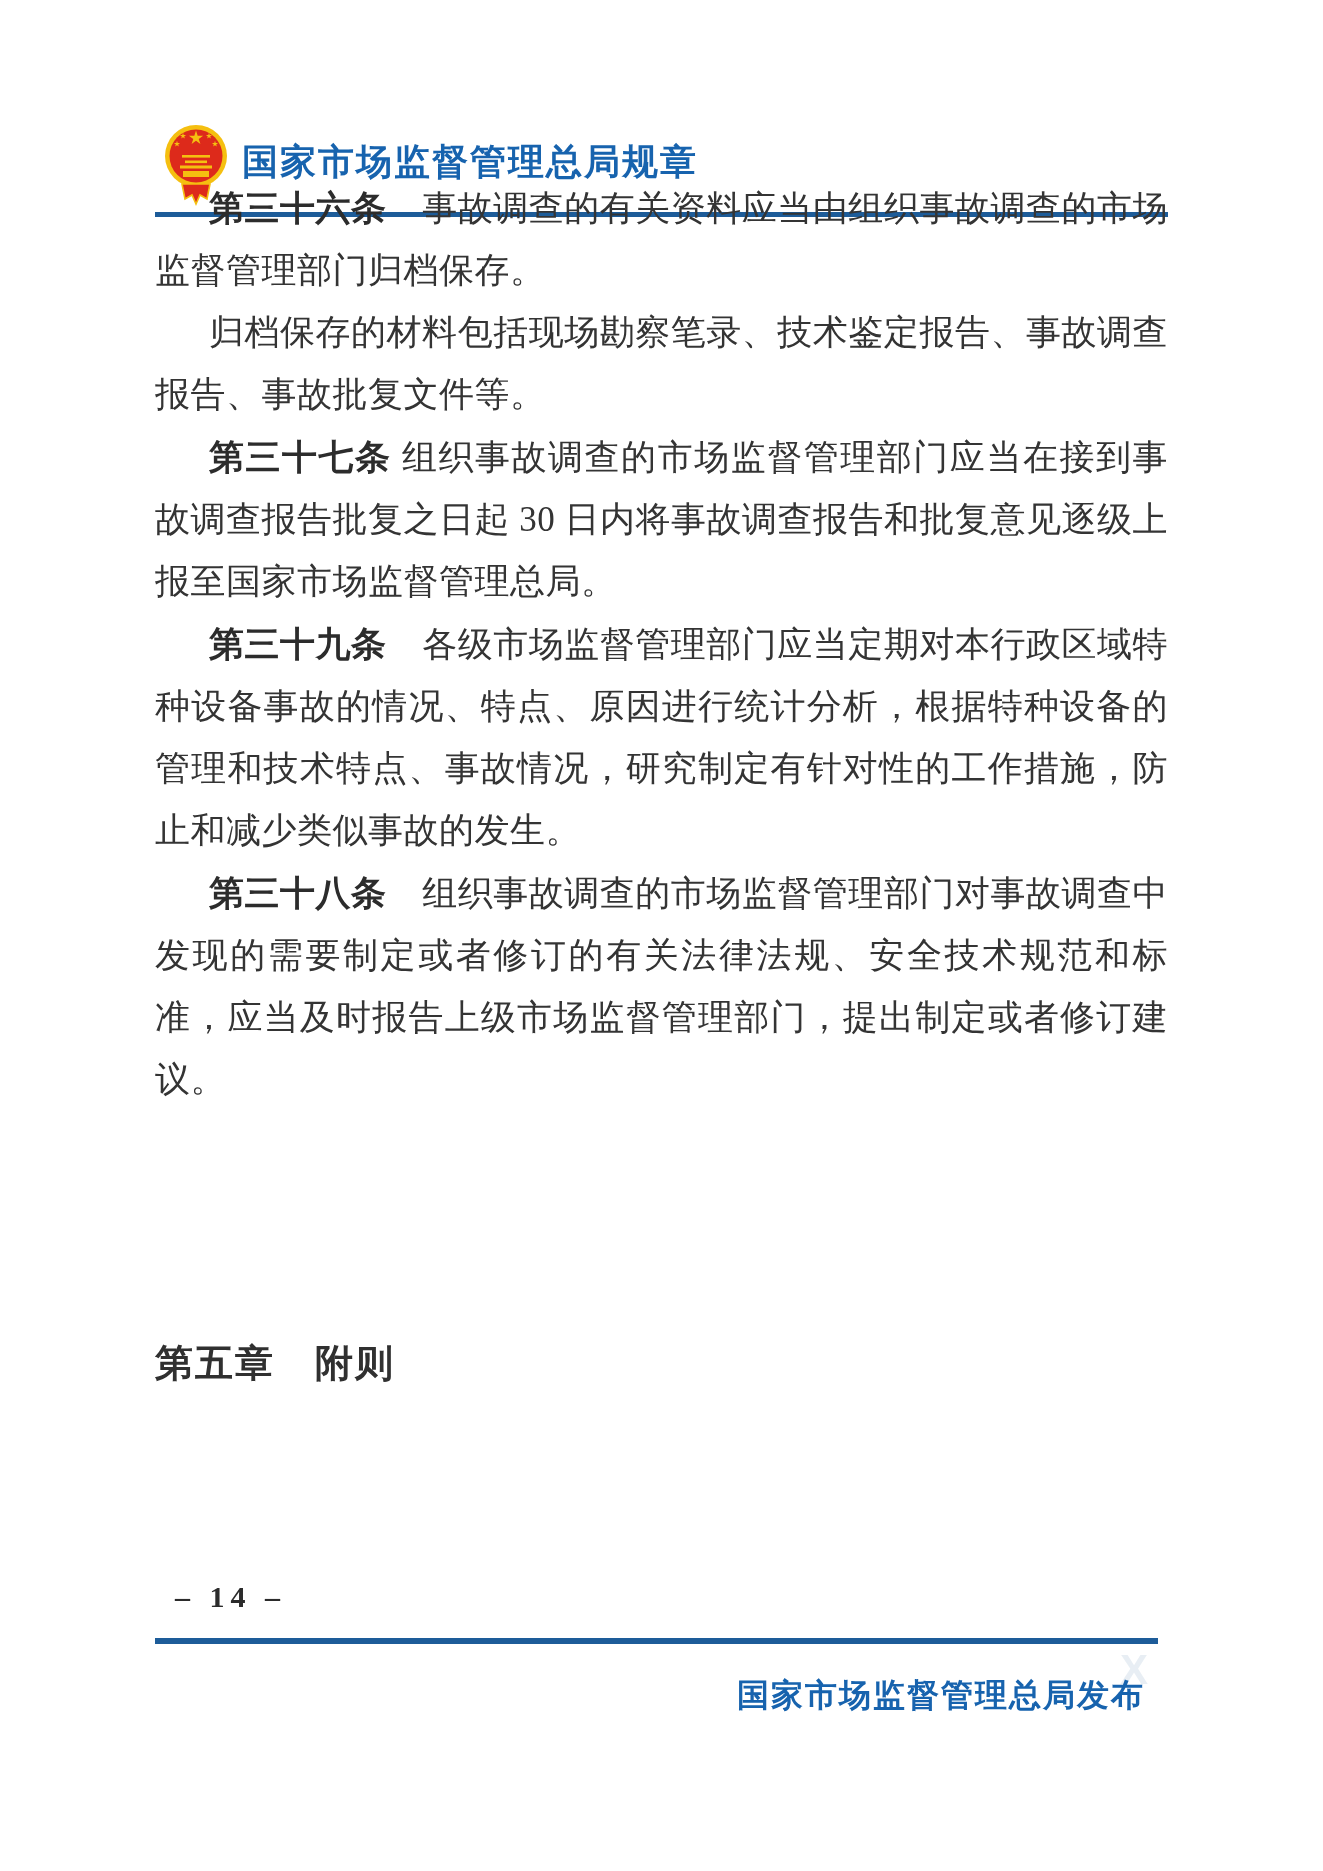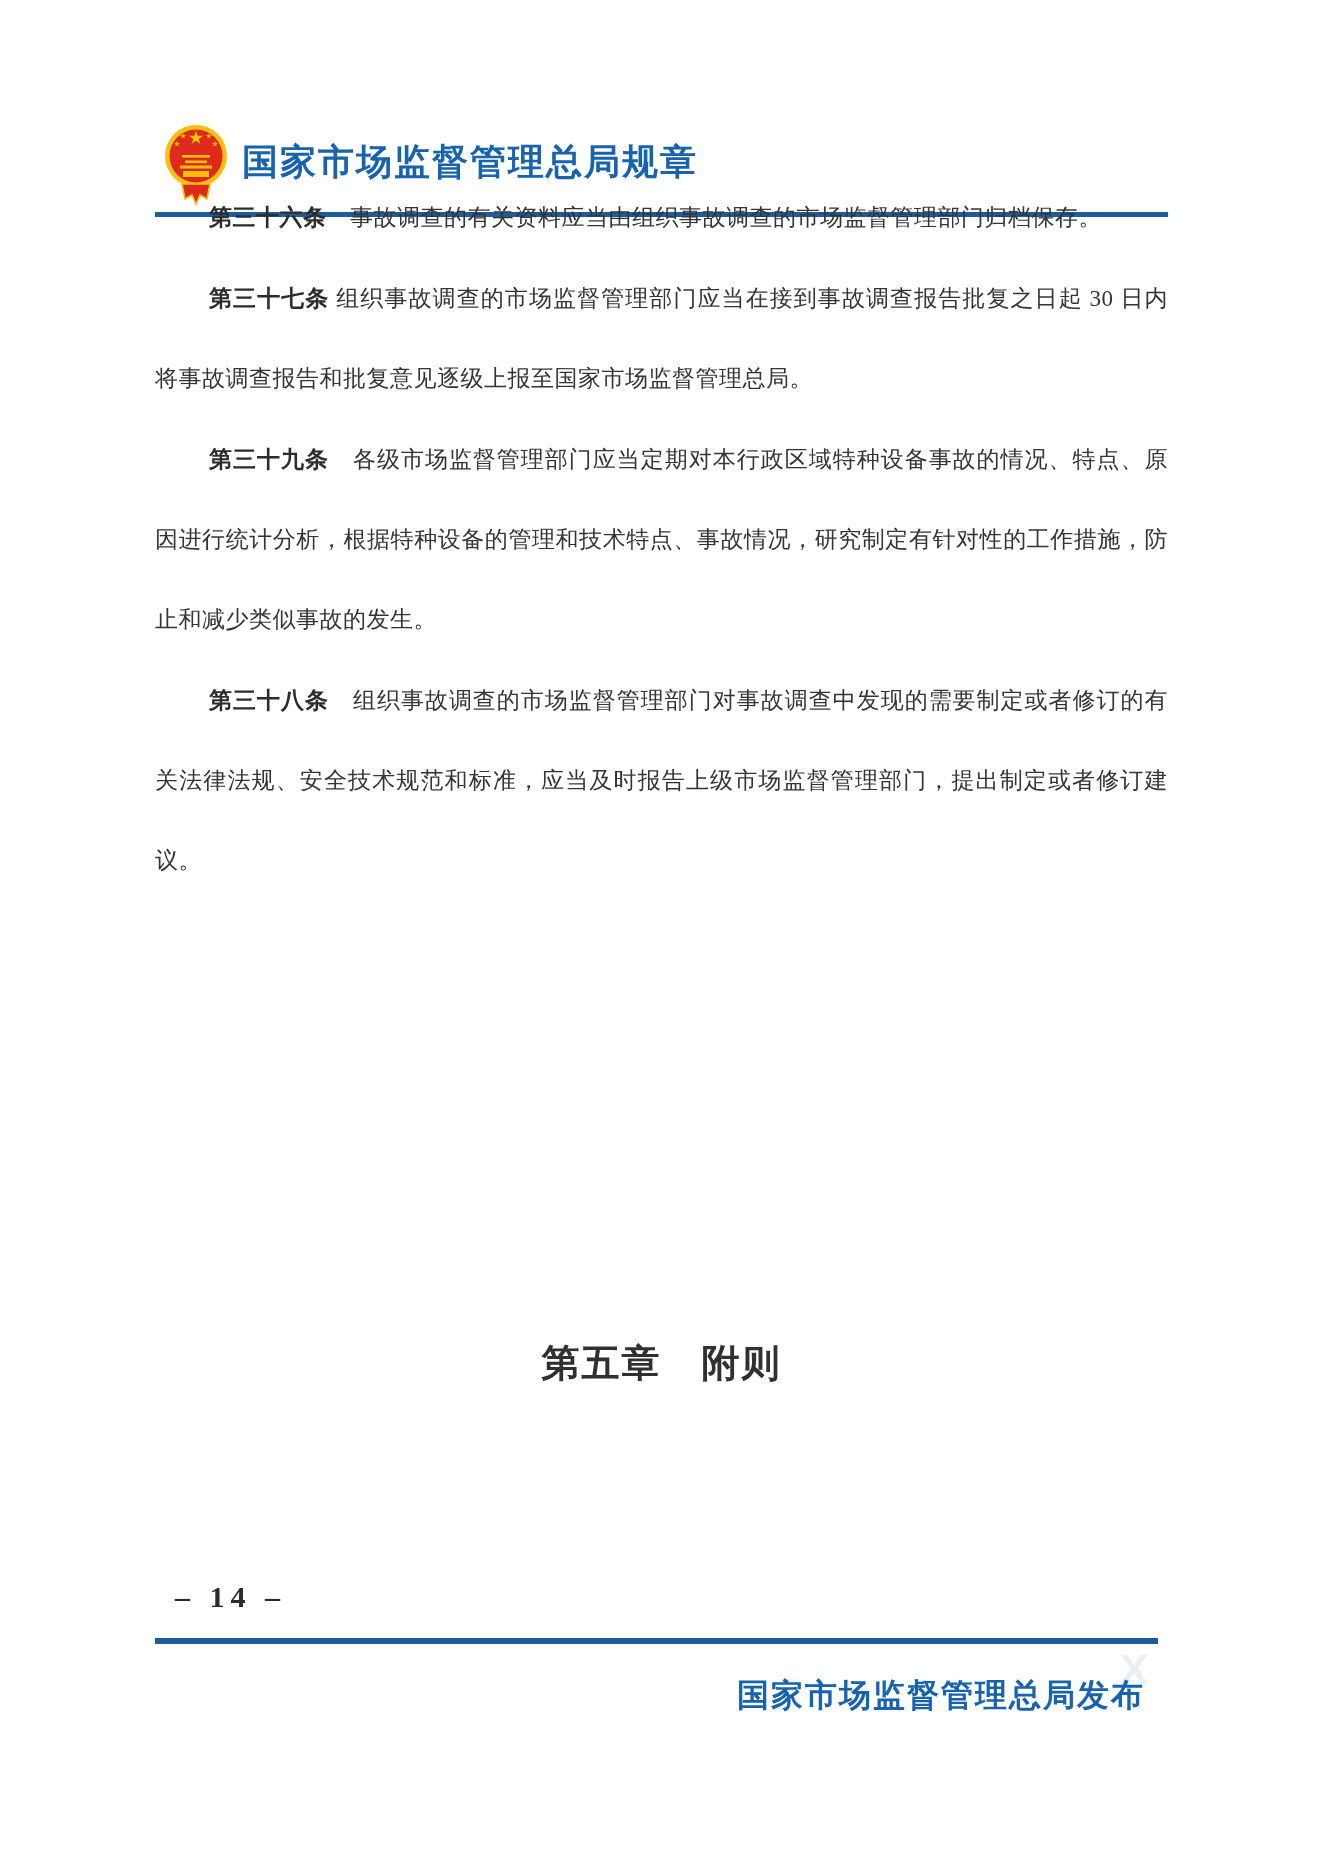--- a/index.html
+++ b/index.html
@@ -34,43 +34,42 @@
     left:155px; top:212px;
     width:1013px; height:5px;
     background:#1d5c99;
   }
 
   
   .body-text{
     position:absolute;
     left:155px; top:177px;
     width:1013px;
-    font-size:23px;
-    line-height:80px;
+    font-size:35px;
+    line-height:62px;
     color:#343434;
     text-align:justify;
     text-justify:inter-character;
     word-break:break-all;
     letter-spacing:0.5px;
   }
   .body-text p{
     margin:0;
     text-indent:54px;
   }
   .body-text p:first-child{margin-top:0;}
   .art-label{
     font-family:"Liberation Sans","DejaVu Sans",sans-serif;
     font-weight:700;
     color:#2c2c2c;
   }
   .chapter-heading{
     position:absolute;
     left:155px; top:1338px;
     width:1013px;
-    text-align:center;
     font-family:"Liberation Sans","DejaVu Sans",sans-serif;
     font-weight:700;
     font-size:38px;
     letter-spacing:2px;
     color:#303030;
   }
 
   
   .page-number{
     position:absolute;
@@ -129,20 +128,21 @@
       <rect x="17" y="44.5" width="32" height="3" fill="#f5bf10"></rect>
       <rect x="20" y="50" width="26" height="6" fill="#f5bf10"></rect>
       <path d="M19 63 L47 63 L44 78 L37 74 L33 83 L29 74 L22 78 Z" fill="#dd2a1b" stroke="#f5bf10" stroke-width="1.6"></path>
     </svg>
   </div>
   <div class="doc-title">国家市场监督管理总局规章</div>
   <div class="header-rule"></div>
 
   <div class="body-text">
     <p><span class="art-label">第三十六条</span><span>　</span><span>事故调查的有关资料应当由组织事故调查的市场监督管理部门归档保存。</span></p>
+    <p><span>归档保存的材料包括现场勘察笔录、技术鉴定报告、事故调查报告、事故批复文件等。</span></p>
     <p><span class="art-label">第三十七条</span><span> </span><span>组织事故调查的市场监督管理部门应当在接到事故调查报告批复之日起 30 日内将事故调查报告和批复意见逐级上报至国家市场监督管理总局。</span></p>
     <p><span class="art-label">第三十九条</span><span>　</span><span>各级市场监督管理部门应当定期对本行政区域特种设备事故的情况、特点、原因进行统计分析，根据特种设备的管理和技术特点、事故情况，研究制定有针对性的工作措施，防止和减少类似事故的发生。</span></p>
     <p><span class="art-label">第三十八条</span><span>　</span><span>组织事故调查的市场监督管理部门对事故调查中发现的需要制定或者修订的有关法律法规、安全技术规范和标准，应当及时报告上级市场监督管理部门，提出制定或者修订建议。</span></p>
   </div>
 
   <div class="chapter-heading">第五章　附则</div>
 
   <div class="page-number">– 14 –</div>
   <div class="footer-rule"></div>
   <div class="footer-watermark">X</div>

